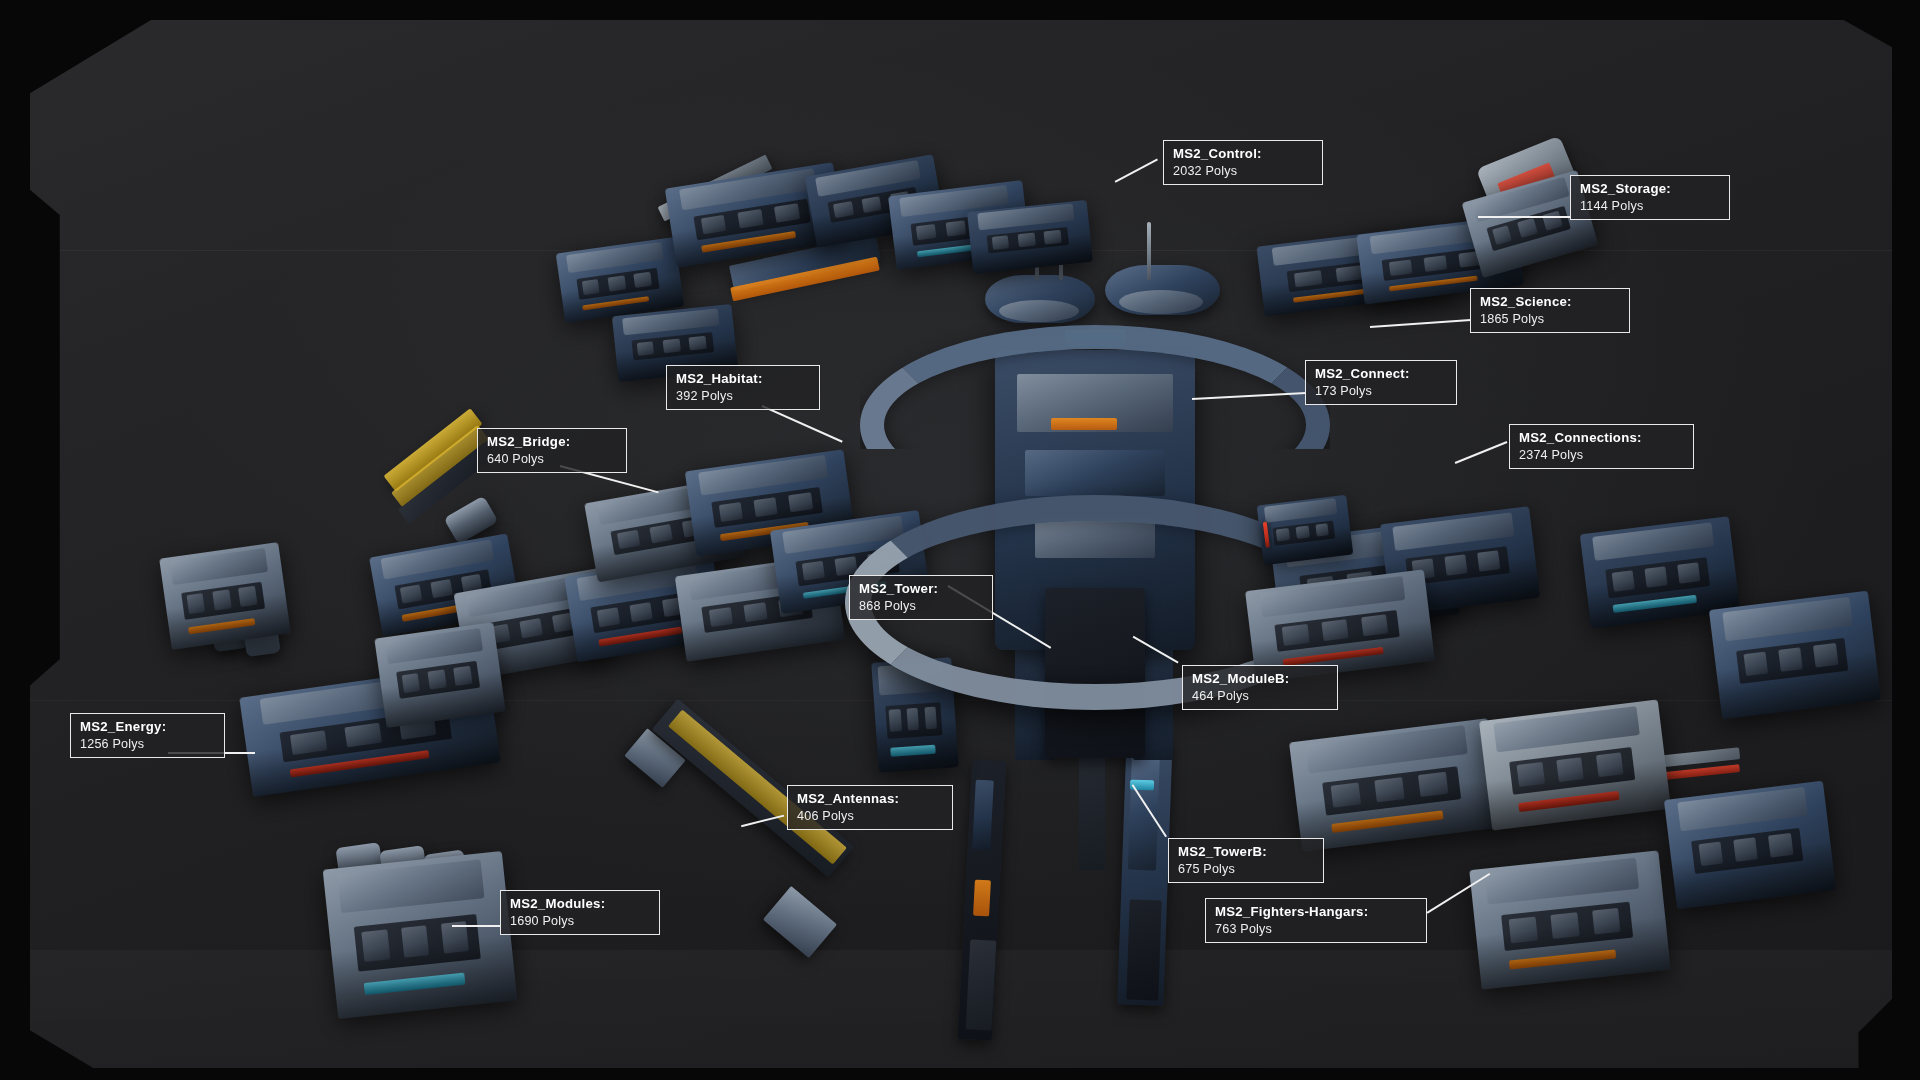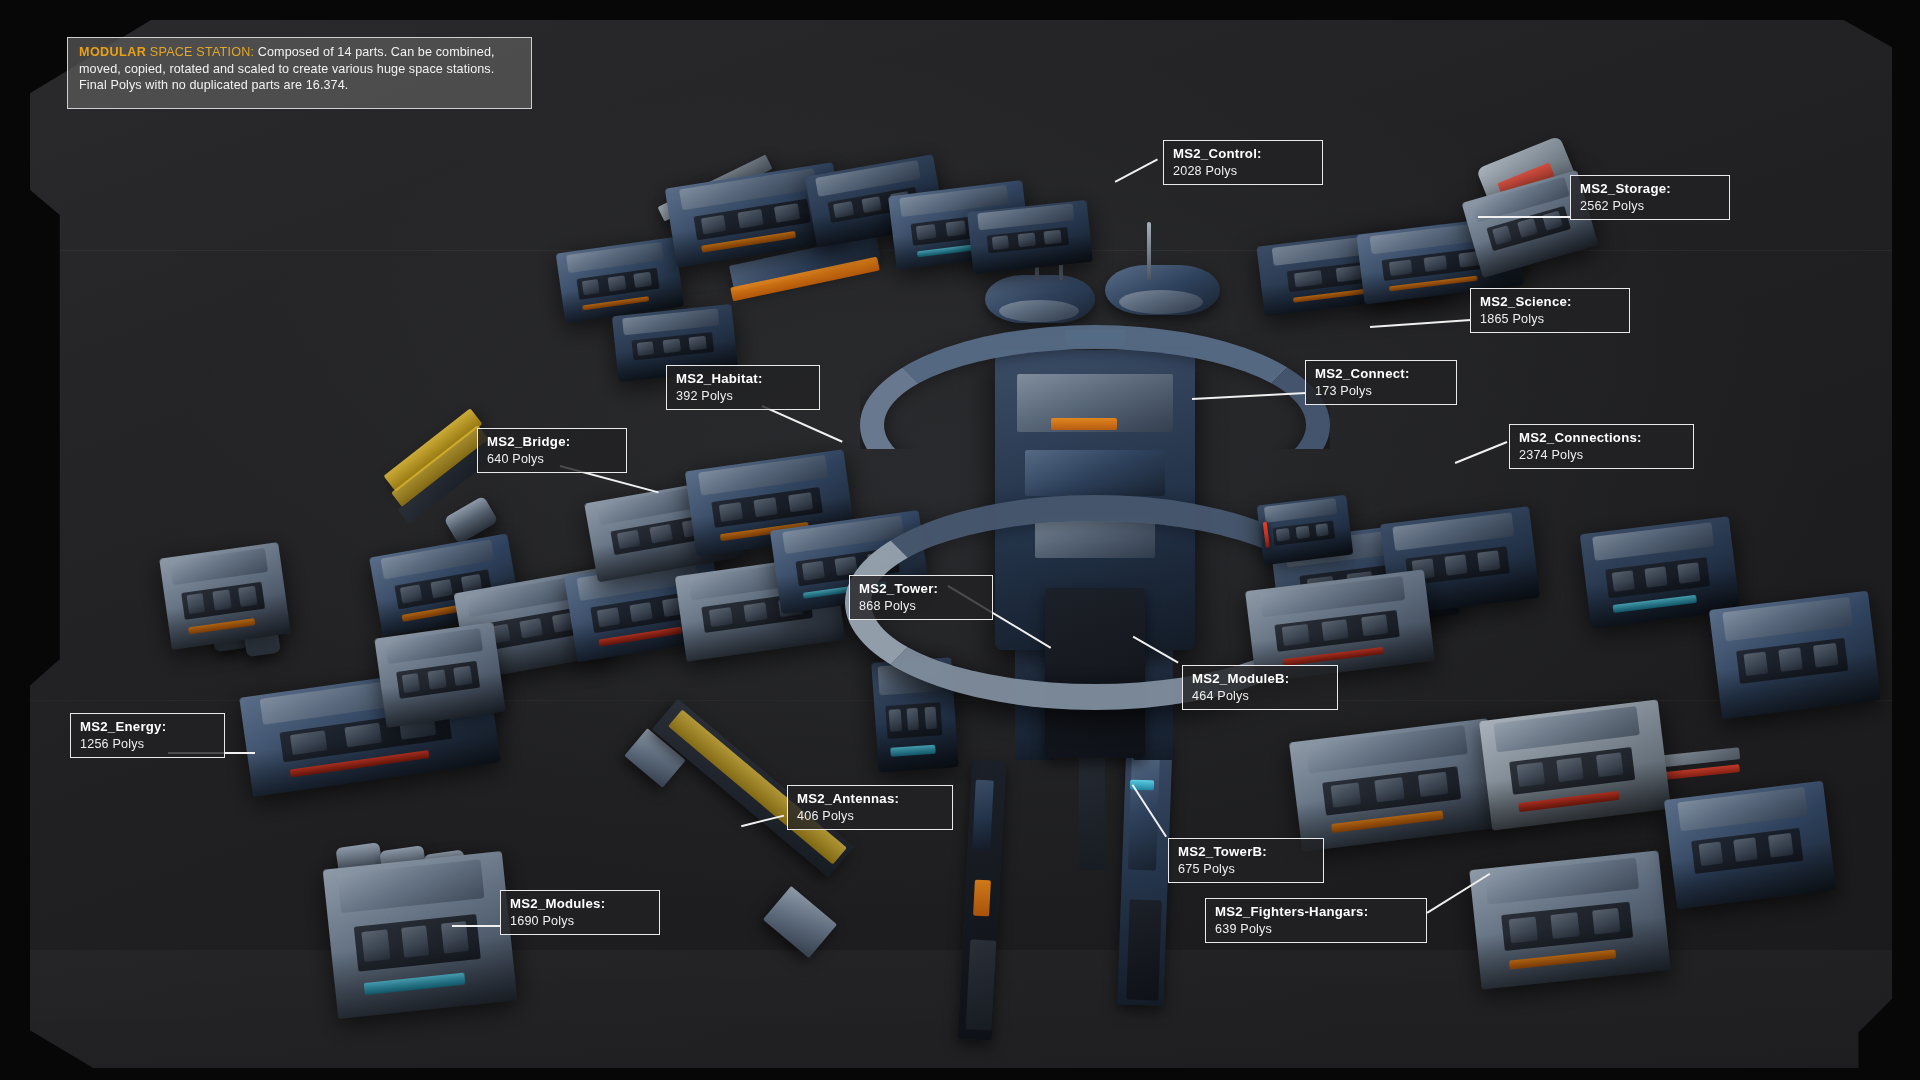--- a/index.html
+++ b/index.html
@@ -468,34 +468,31 @@
           <div class="blk accent-r" style="left: 4%; top: 28%; width: 5%; height: 44%; border-radius: 2px; box-shadow: currentcolor 0px 0px 7px;"></div>
           <div class="blk" style="left: 0px; top: 55%; width: 100%; height: 45%; background: linear-gradient(rgba(0, 0, 0, 0), rgba(0, 0, 0, 0.55)); border-radius: 0px 0px 4px 4px;"></div>
         </div>
         <div class="blk accent-o" style="left: 1235px; top: 520px; width: 130px; height: 10px; transform: rotate(-10deg) skewX(0deg); opacity: 0.85;"></div>
         <div class="blk pipe" style="left: 1245px; top: 536px; width: 130px; height: 8px; transform: rotate(-10deg) skewX(0deg);"></div>
         <div class="blk steel" style="left: 1560px; top: 735px; width: 150px; height: 12px; transform: rotate(-6deg) skewX(0deg);"></div>
         <div class="blk accent-r" style="left: 1560px; top: 752px; width: 150px; height: 8px; transform: rotate(-6deg) skewX(0deg); opacity: 0.8;"></div>
       </div>
   </div>
 
-  <div class="desc-box">
-    <span class="kw-bold">MODULAR</span><span class="kw"> SPACE STATION:</span><span> Composed of 14 parts. Can be combined, moved, copied, rotated and scaled to create various huge space stations. Final Polys with no duplicated parts are 16.374.</span>
-  </div>
 
   <div id="callout-layer">
       <div class="leader" style="left: 1115px; top: 181px; width: 48px; transform: rotate(-28deg);"></div>
       <div class="callout" style="left: 1163px; top: 140px; min-width: 160px;">
         <span class="c-name">MS2_Control:</span>
-        <span class="c-poly">2028 Polys</span>
+        <span class="c-poly">2032 Polys</span>
       </div>
       <div class="leader" style="left: 1478px; top: 216px; width: 92px; transform: rotate(0deg);"></div>
       <div class="callout" style="left: 1570px; top: 175px; min-width: 160px;">
         <span class="c-name">MS2_Storage:</span>
-        <span class="c-poly">2562 Polys</span>
+        <span class="c-poly">1144 Polys</span>
       </div>
       <div class="leader" style="left: 1370px; top: 326px; width: 101px; transform: rotate(-4deg);"></div>
       <div class="callout" style="left: 1470px; top: 288px; min-width: 160px;">
         <span class="c-name">MS2_Science:</span>
         <span class="c-poly">1865 Polys</span>
       </div>
       <div class="leader" style="left: 1192px; top: 398px; width: 114px; transform: rotate(-3deg);"></div>
       <div class="callout" style="left: 1305px; top: 360px; min-width: 152px;">
         <span class="c-name">MS2_Connect:</span>
         <span class="c-poly">173 Polys</span>
@@ -541,17 +538,17 @@
         <span class="c-poly">675 Polys</span>
       </div>
       <div class="leader" style="left: 452px; top: 925px; width: 48px; transform: rotate(0deg);"></div>
       <div class="callout" style="left: 500px; top: 890px; min-width: 160px;">
         <span class="c-name">MS2_Modules:</span>
         <span class="c-poly">1690 Polys</span>
       </div>
       <div class="leader" style="left: 1427px; top: 912px; width: 74px; transform: rotate(-32deg);"></div>
       <div class="callout" style="left: 1205px; top: 898px; min-width: 222px;">
         <span class="c-name">MS2_Fighters-Hangars:</span>
-        <span class="c-poly">639 Polys</span>
+        <span class="c-poly">763 Polys</span>
       </div>
     </div>
 
 </div>
 
 </body></html>

